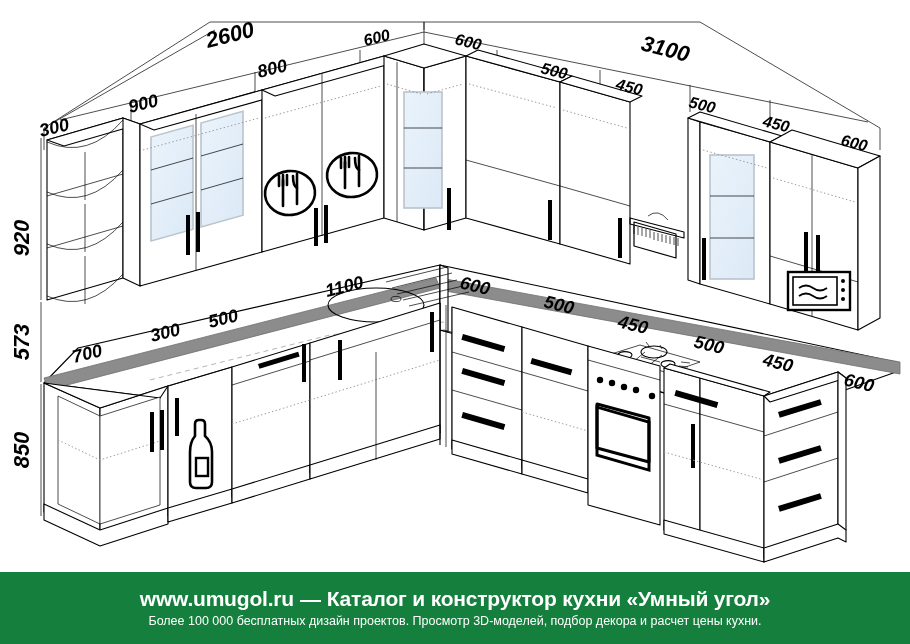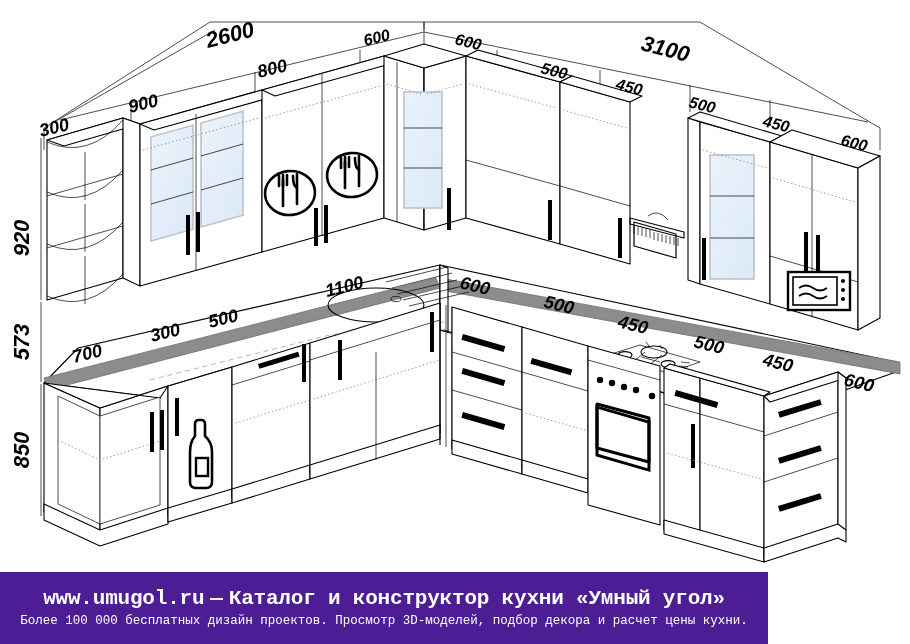--- a/index.html
+++ b/index.html
@@ -18,26 +18,25 @@
     fill:#000;
     font-style:italic;
   }
   .dim-big{font-size:22px;}
   .dim-mid{font-size:18px;}
   .dim-sm{font-size:16px;}
   .dim-vert{font-size:22px;}
 
   
   #banner{
-    position:absolute;left:0;top:572px;width:768px;height:72px;
-    background:#4c1d95;
+    position:absolute;left:0;top:572px;width:910px;height:72px;
+    background:#15803d;
     display:flex;flex-direction:column;
     align-items:center;justify-content:center;
     box-sizing:border-box;
-    font-family:Liberation Mono, monospace;
   }
   #banner-title{
     color:#ffffff;font-weight:bold;font-size:21px;
     letter-spacing:-0.2px;white-space:nowrap;
     margin:0 0 5px 0;line-height:1.1;
   }
   #banner-sub{
     color:#ffffff;font-size:12.5px;white-space:nowrap;
     margin:0;line-height:1.1;
   }

